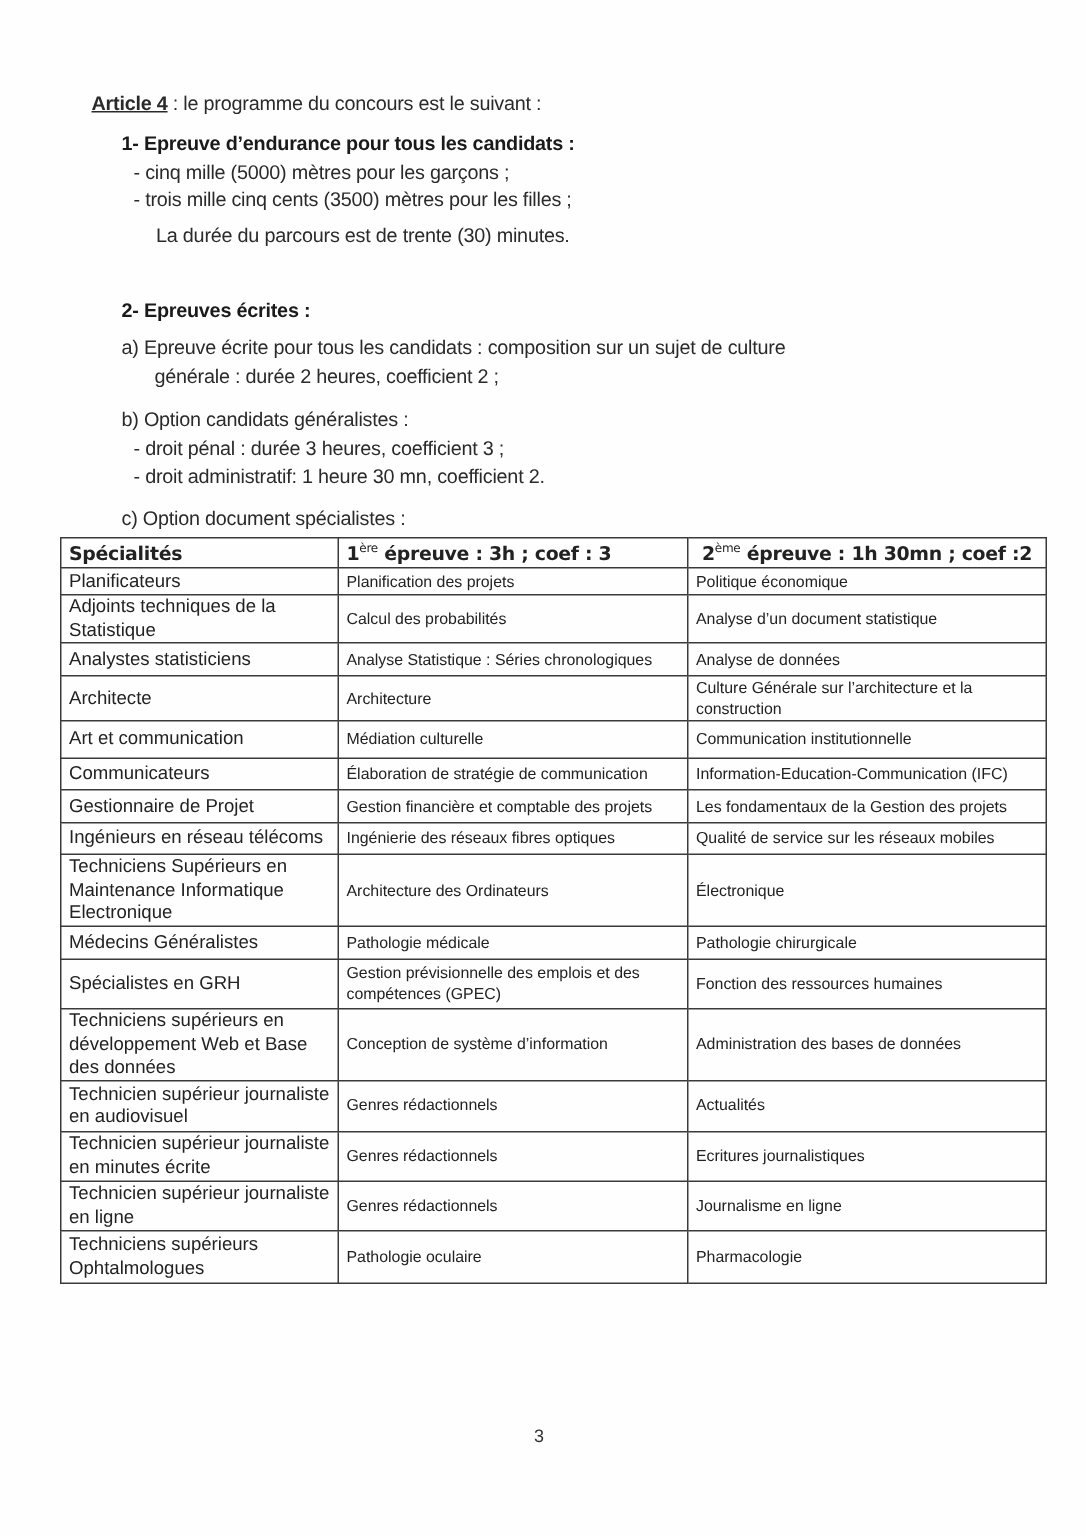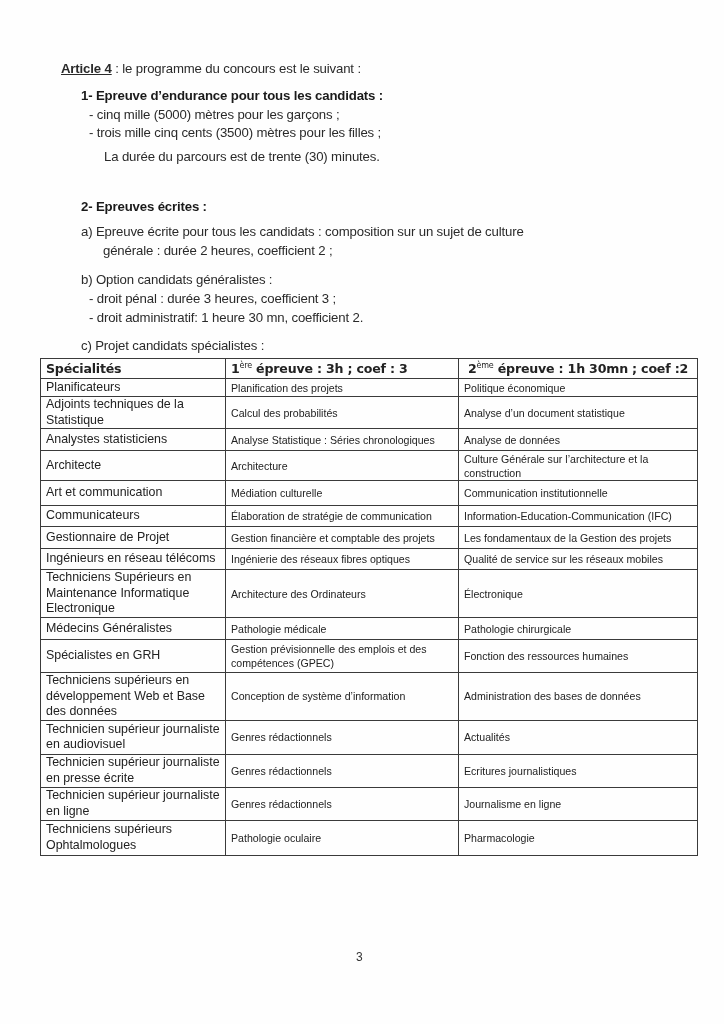--- a/index.html
+++ b/index.html
@@ -32,21 +32,21 @@
   <div class="line" style="left:89px; top:107px;">- cinq mille (5000) mètres pour les garçons ;</div>
   <div class="line" style="left:89px; top:125px;">- trois mille cinq cents (3500) mètres pour les filles ;</div>
   <div class="line" style="left:104px; top:149px;">La durée du parcours est de trente (30) minutes.</div>
 
   <div class="line bold" style="left:81px; top:199px;">2-  Epreuves écrites :</div>
   <div class="line" style="left:81px; top:224px;">a)  Epreuve écrite pour tous les candidats : composition sur un sujet de culture</div>
   <div class="line" style="left:103px; top:243px;">générale : durée 2 heures, coefficient 2 ;</div>
   <div class="line" style="left:81px; top:272px;">b)  Option candidats généralistes :</div>
   <div class="line" style="left:89px; top:291px;">- droit pénal : durée 3 heures, coefficient 3 ;</div>
   <div class="line" style="left:89px; top:310px;">- droit administratif: 1 heure 30 mn, coefficient 2.</div>
-  <div class="line" style="left:81px; top:338px;">c)  Projet candidats spécialistes :</div>
+  <div class="line" style="left:81px; top:338px;">c)  Option document spécialistes :</div>
 
   <table class="spec">
     <colgroup>
         <col class="c1">
         <col class="c2">
         <col class="c3">
       </colgroup>
     <thead>
       <tr>
         <th>Spécialités</th>
@@ -114,21 +114,21 @@
           <td class="spec-name">Techniciens supérieurs en développement Web et Base des données</td>
           <td class="ep">Conception de système d’information</td>
           <td class="ep">Administration des bases de données</td>
         </tr>
         <tr style="height: 34px;">
           <td class="spec-name">Technicien supérieur journaliste en audiovisuel</td>
           <td class="ep">Genres rédactionnels</td>
           <td class="ep">Actualités</td>
         </tr>
         <tr style="height: 33px;">
-          <td class="spec-name">Technicien supérieur journaliste en presse écrite</td>
+          <td class="spec-name">Technicien supérieur journaliste en minutes écrite</td>
           <td class="ep">Genres rédactionnels</td>
           <td class="ep">Ecritures journalistiques</td>
         </tr>
         <tr style="height: 33px;">
           <td class="spec-name">Technicien supérieur journaliste en ligne</td>
           <td class="ep">Genres rédactionnels</td>
           <td class="ep">Journalisme en ligne</td>
         </tr>
         <tr style="height: 35px; padding-left: 24px;">
           <td class="spec-name">Techniciens supérieurs Ophtalmologues</td>

